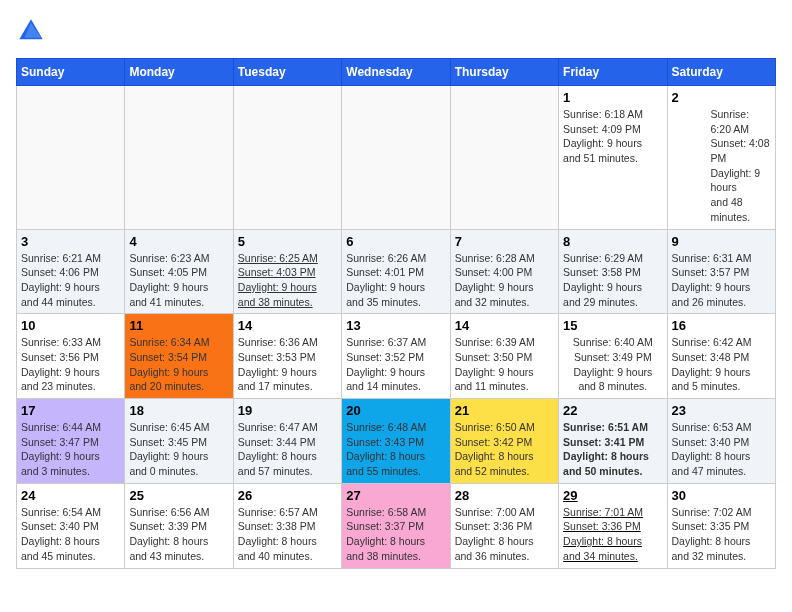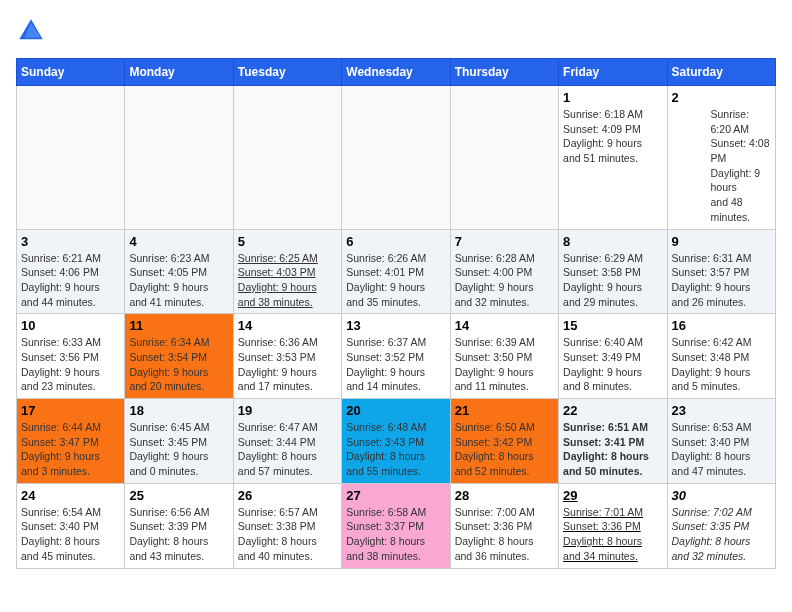--- a/index.html
+++ b/index.html
@@ -220,35 +220,35 @@
         </td>
         <td style="background: rgb(255, 255, 255);">
           <span class="day-number">14</span>
           <div class="day-info" style="white-space: pre-line;">Sunrise: 6:39 AM
 Sunset: 3:50 PM
 Daylight: 9 hours
 and 11 minutes.</div>
         </td>
         <td style="background: rgb(255, 255, 255);">
           <span class="day-number">15</span>
-          <div class="day-info" style="white-space: pre-line;">Sunrise: 6:40 AM
+          <div class="day-info" style="white-space: pre-line; text-align: center;">Sunrise: 6:40 AM
 Sunset: 3:49 PM
 Daylight: 9 hours
 and 8 minutes.</div>
         </td>
         <td style="background: rgb(255, 255, 255);">
           <span class="day-number">16</span>
           <div class="day-info" style="white-space: pre-line;">Sunrise: 6:42 AM
 Sunset: 3:48 PM
 Daylight: 9 hours
 and 5 minutes.</div>
         </td>
       </tr>
       <tr>
-        <td style="background: #f97316;">
+        <td style="background: #c4b5fd;">
           <span class="day-number">17</span>
           <div class="day-info" style="white-space: pre-line;">Sunrise: 6:44 AM
 Sunset: 3:47 PM
 Daylight: 9 hours
 and 3 minutes.</div>
         </td>
         <td style="background: rgb(240, 244, 248);">
           <span class="day-number">18</span>
           <div class="day-info" style="white-space: pre-line;">Sunrise: 6:45 AM
 Sunset: 3:45 PM
@@ -262,21 +262,21 @@
 Daylight: 8 hours
 and 57 minutes.</div>
         </td>
         <td style="background: #0ea5e9; margin-left: 32px;">
           <span class="day-number">20</span>
           <div class="day-info" style="white-space: pre-line;">Sunrise: 6:48 AM
 Sunset: 3:43 PM
 Daylight: 8 hours
 and 55 minutes.</div>
         </td>
-        <td style="background: #f97316; margin-left: 34px;">
+        <td style="background: #fde047; margin-left: 34px;">
           <span class="day-number">21</span>
           <div class="day-info" style="white-space: pre-line;">Sunrise: 6:50 AM
 Sunset: 3:42 PM
 Daylight: 8 hours
 and 52 minutes.</div>
         </td>
         <td style="background: rgb(240, 244, 248);">
           <span class="day-number">22</span>
           <div class="day-info" style="white-space: pre-line; font-weight: bold;">Sunrise: 6:51 AM
 Sunset: 3:41 PM
@@ -327,21 +327,21 @@
 Daylight: 8 hours
 and 36 minutes.</div>
         </td>
         <td style="background: rgb(255, 255, 255); text-decoration: underline;">
           <span class="day-number">29</span>
           <div class="day-info" style="white-space: pre-line;">Sunrise: 7:01 AM
 Sunset: 3:36 PM
 Daylight: 8 hours
 and 34 minutes.</div>
         </td>
-        <td style="background: rgb(255, 255, 255); font-style: italic;">
+        <td style="background: rgb(255, 255, 255);">
           <span class="day-number">30</span>
           <div class="day-info" style="white-space: pre-line;">Sunrise: 7:02 AM
 Sunset: 3:35 PM
 Daylight: 8 hours
 and 32 minutes.</div>
         </td>
       </tr>
     </tbody>
 </table>
 

